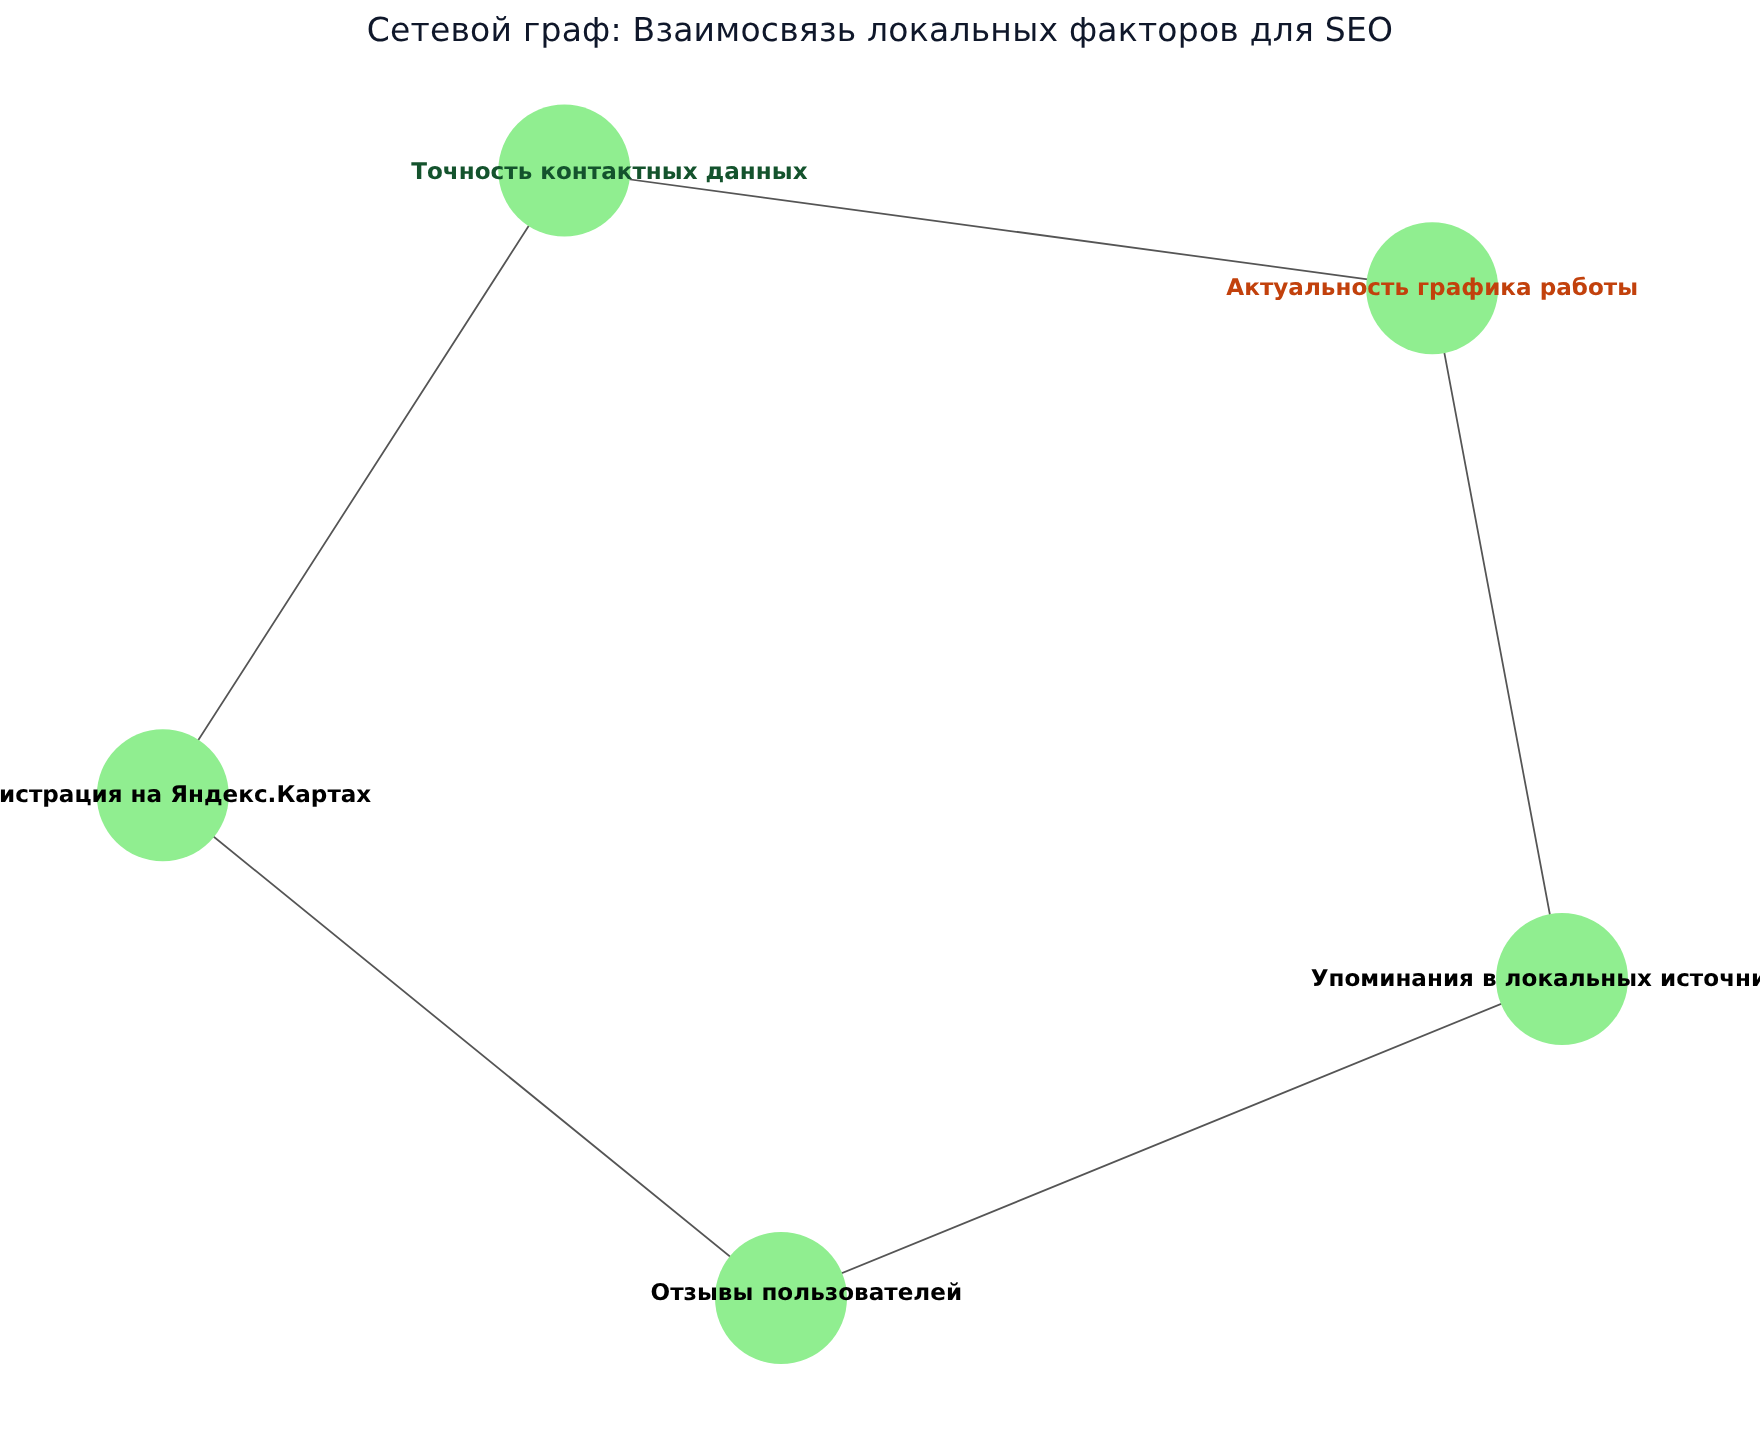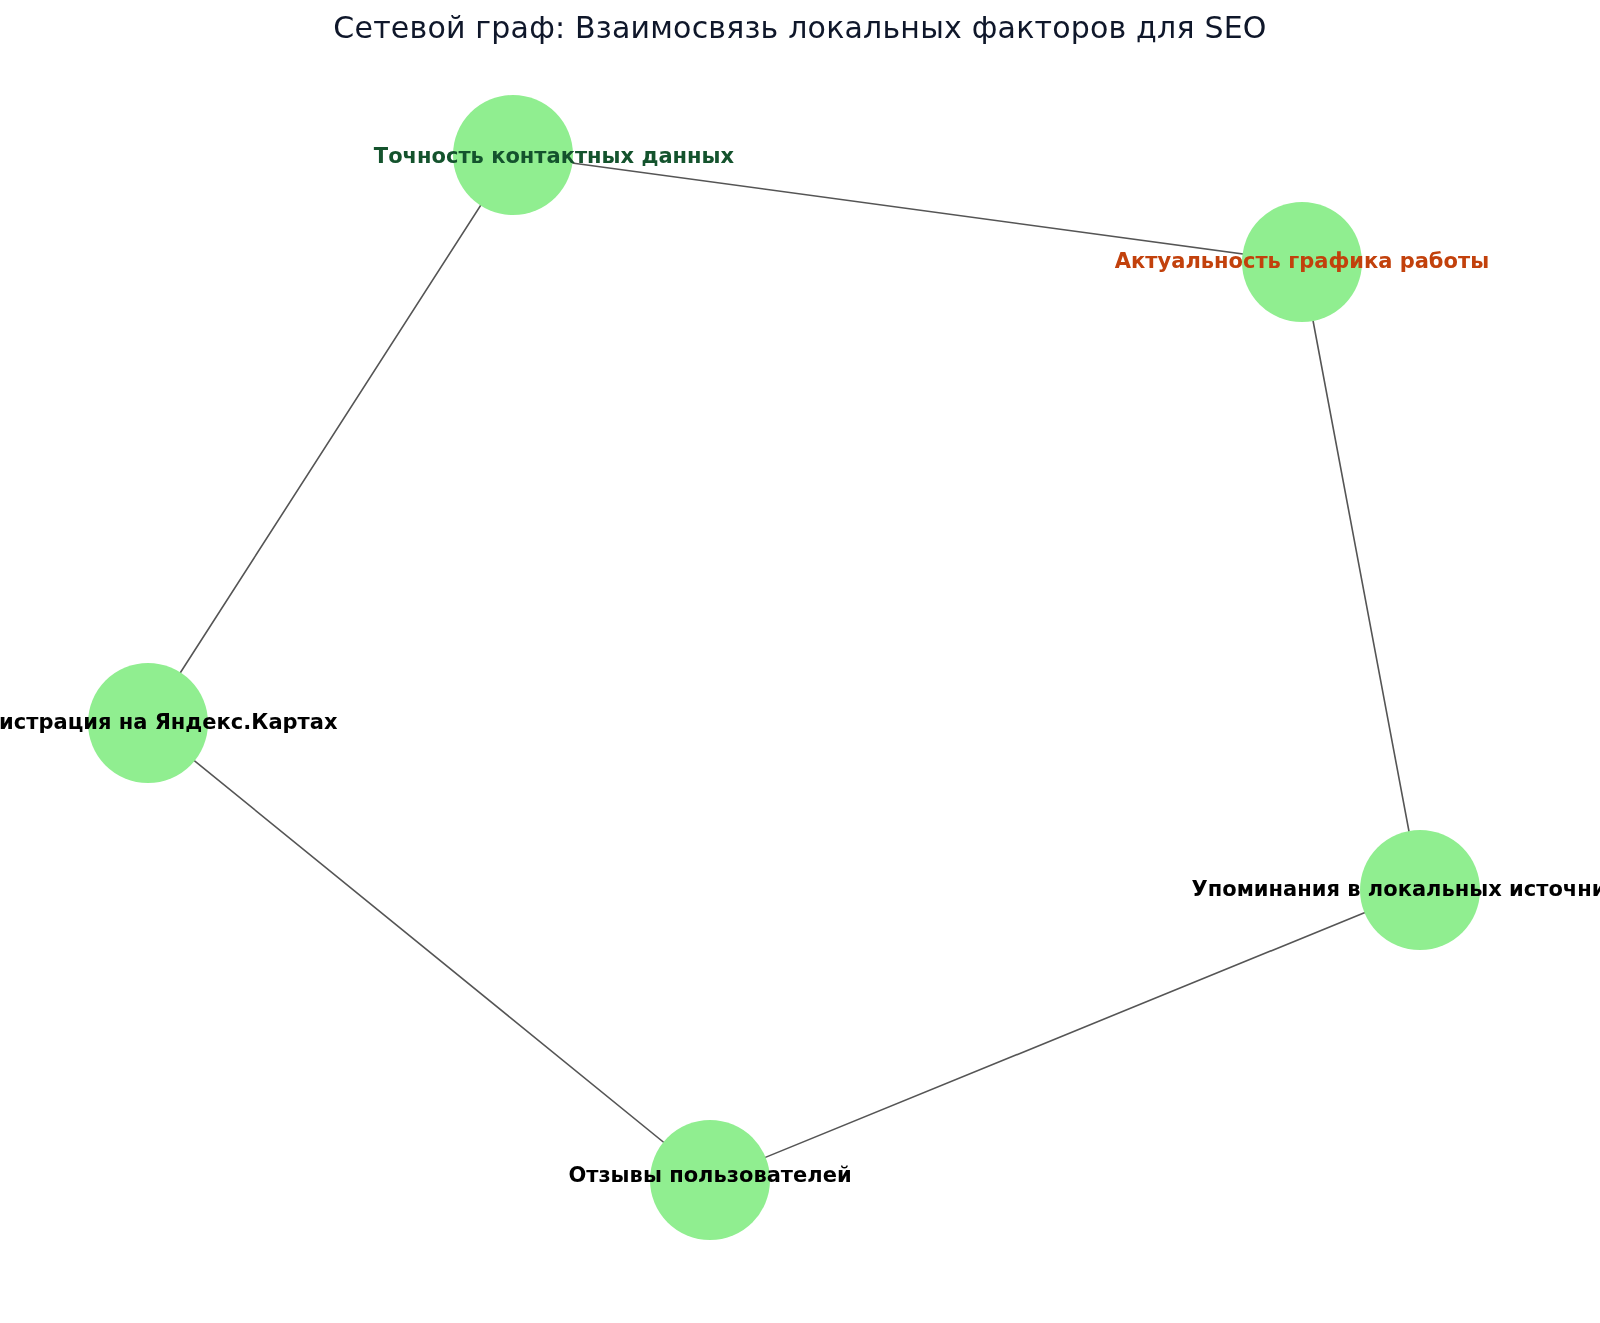--- a/index.html
+++ b/index.html
@@ -72,17 +72,17 @@
       <div class="graph-node" style="left: 453px; top: 95px; width: 120px; height: 120px; background: rgb(144, 238, 144);"></div>
       <div class="graph-node" style="left: 1242px; top: 202px; width: 120px; height: 120px; background: rgb(144, 238, 144);"></div>
       <div class="graph-node" style="left: 1360px; top: 830px; width: 120px; height: 120px; background: rgb(144, 238, 144);"></div>
       <div class="graph-node" style="left: 650px; top: 1120px; width: 120px; height: 120px; background: rgb(144, 238, 144);"></div>
       <div class="graph-node" style="left: 88px; top: 663px; width: 120px; height: 120px; background: rgb(144, 238, 144);"></div>
     </div>
   <div id="label-layer">
       <div class="node-label" style="left: 513px; top: 156px; color: #14532d; margin-left: 41px;">Точность контактных данных</div>
       <div class="node-label" style="left: 1302px; top: 261px; color: #c2410c;">Актуальность графика работы</div>
       <div class="node-label" style="left: 1420px; top: 889px; color: rgb(0, 0, 0);">Упоминания в локальных источниках</div>
-      <div class="node-label" style="left: 710px; top: 1175px; color: rgb(0, 0, 0);">Отзывы пользователей</div>
+      <div class="node-label" style="left: 733px; top: 1175px; color: rgb(0, 0, 0);">Отзывы пользователей</div>
       <div class="node-label" style="left: 148px; top: 722px; color: rgb(0, 0, 0);">Регистрация на Яндекс.Картах</div>
     </div>
 
 </div>
 
 </body></html>

